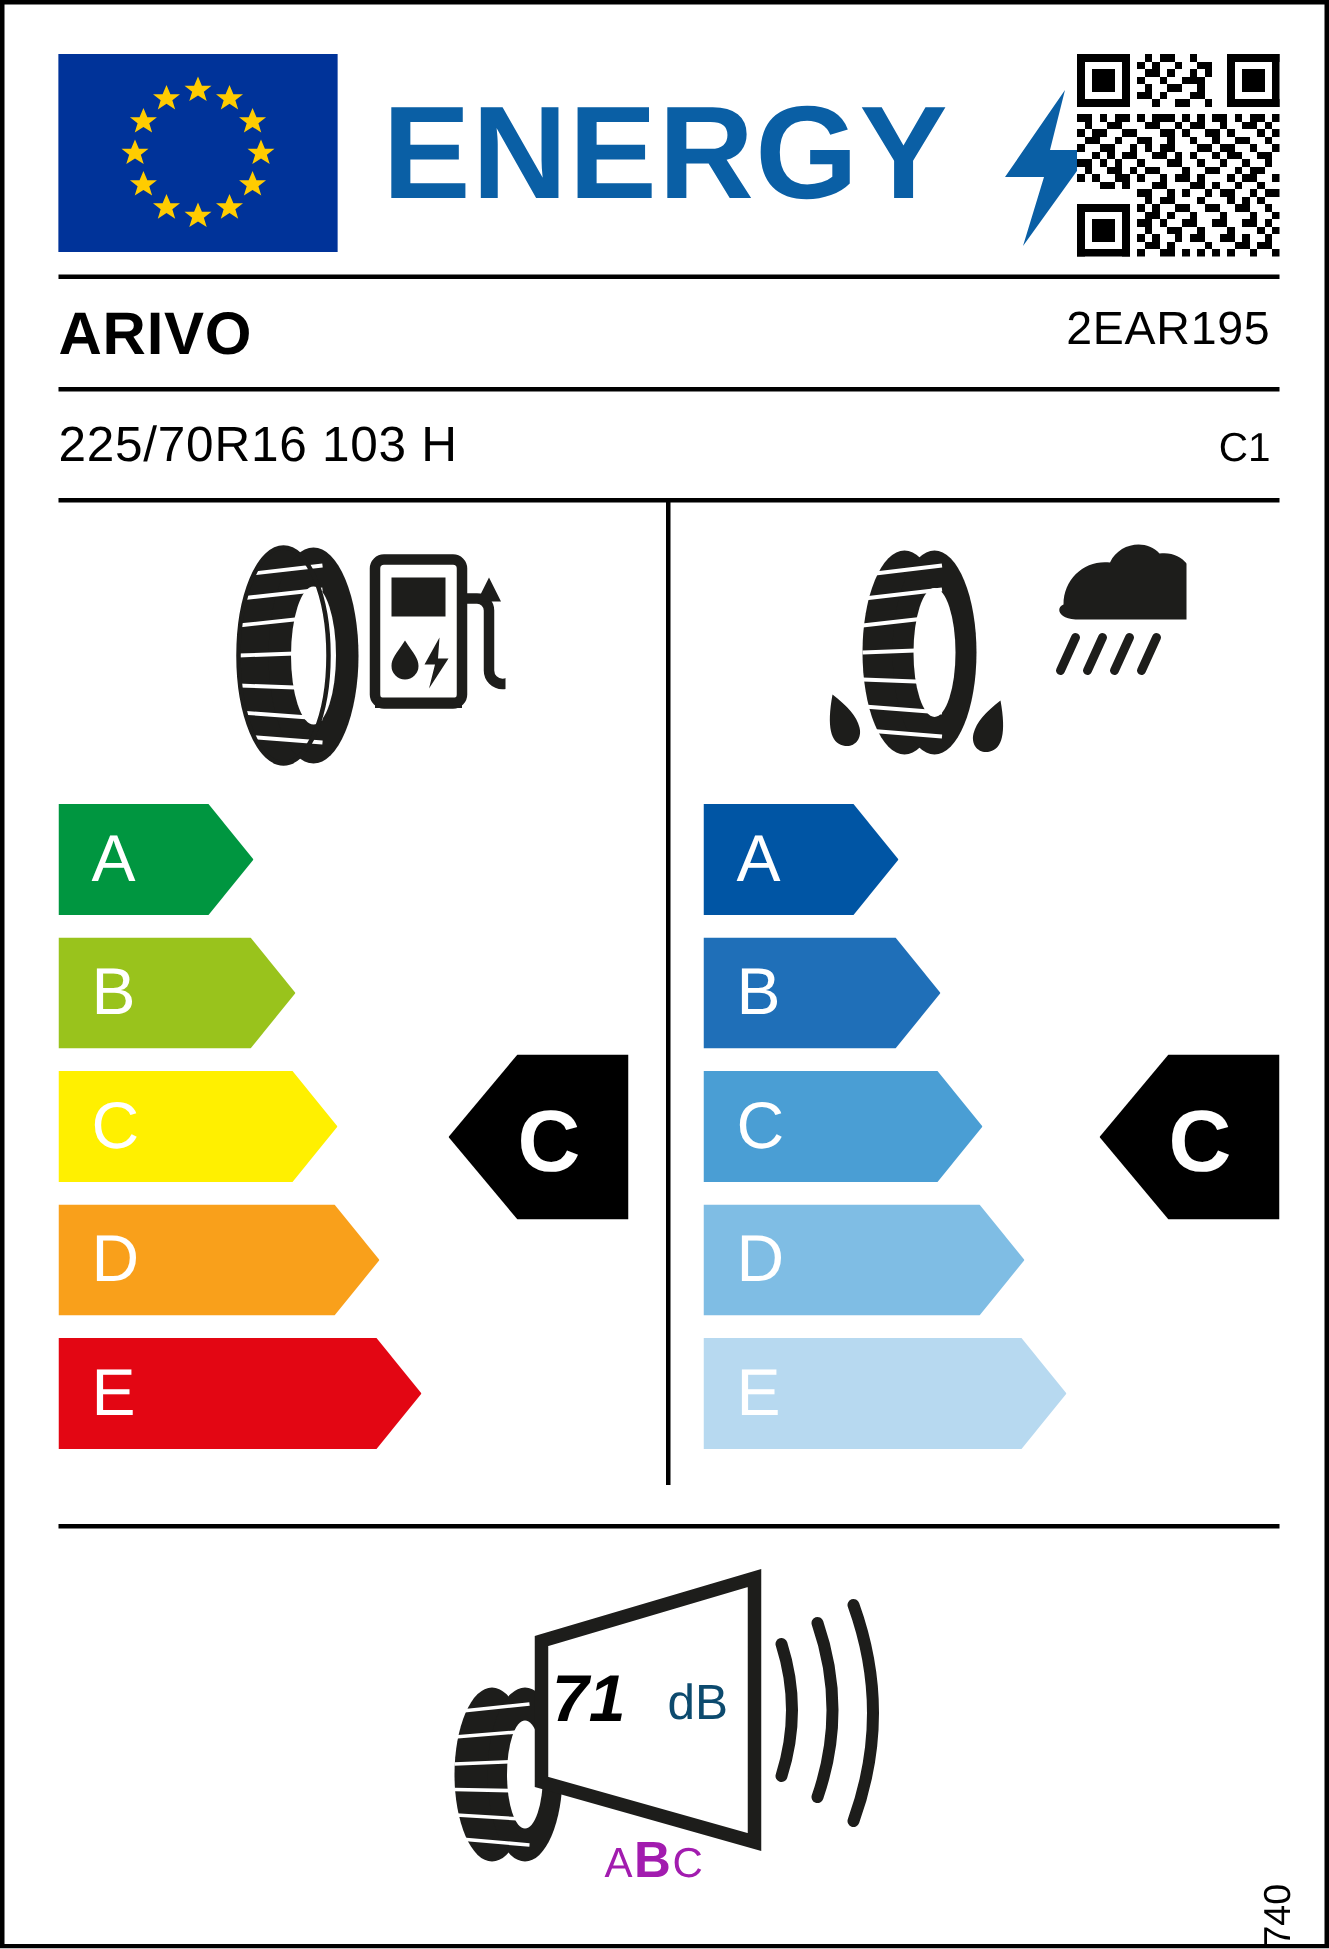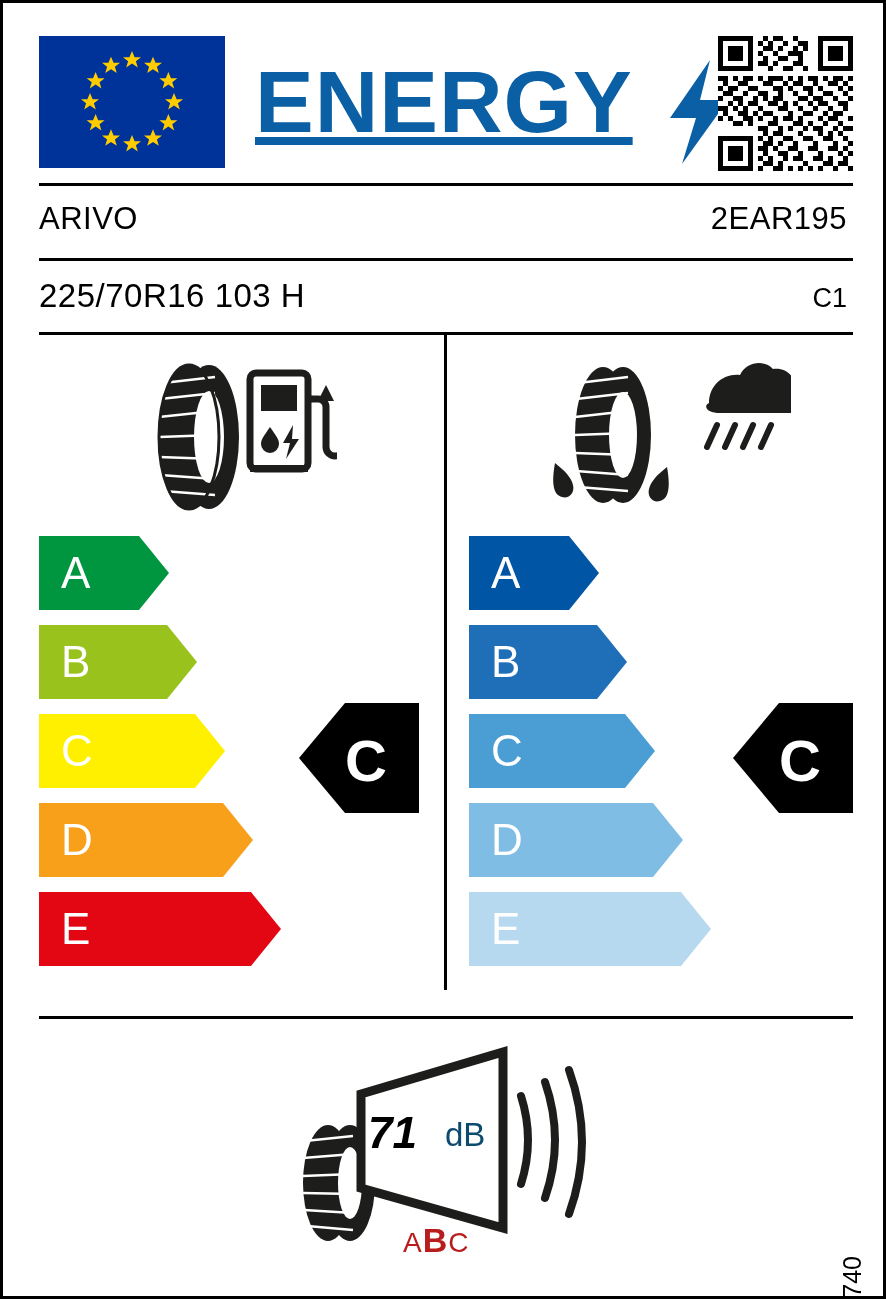--- a/index.html
+++ b/index.html
@@ -41,21 +41,20 @@
   .energy-word {
     position: absolute;
     left: 216px;
     top: 22px;
     font-size: 88px;
     font-weight: bold;
     letter-spacing: 1px;
     color: #0a5fa5;
     line-height: 1;
     font-family: "Liberation Sans", sans-serif;
-    text-decoration: underline;
   }
   .bolt {
     position: absolute;
     left: 625px;
     top: 24px;
   }
   .qr {
     position: absolute;
     right: 0;
     top: 0;
@@ -75,22 +74,22 @@
     position: absolute;
     width: 3px;
     background: #000;
   }
 
   
   .brand {
     position: absolute;
     left: 36px;
     top: 198px;
-    font-size: 31px;
-    font-weight: normal;
+    font-size: 40px;
+    font-weight: bold;
     color: #000;
     letter-spacing: 0.5px;
   }
   .code {
     position: absolute;
     right: 36px;
     top: 198px;
     font-size: 31px;
     color: #000;
     letter-spacing: 0.5px;
@@ -179,21 +178,21 @@
     left: 172px;
     top: 78px;
     font-size: 33px;
     color: #0c4a6e;
   }
   .abc {
     position: absolute;
     left: 130px;
     top: 183px;
     font-size: 28px;
-    color: #b91c1c;
+    color: #a21caf;
     letter-spacing: 1px;
   }
   .abc b { font-size: 34px; }
 
   .year {
     position: absolute;
     right: 16px;
     bottom: 40px;
     font-size: 25px;
     color: #000;

